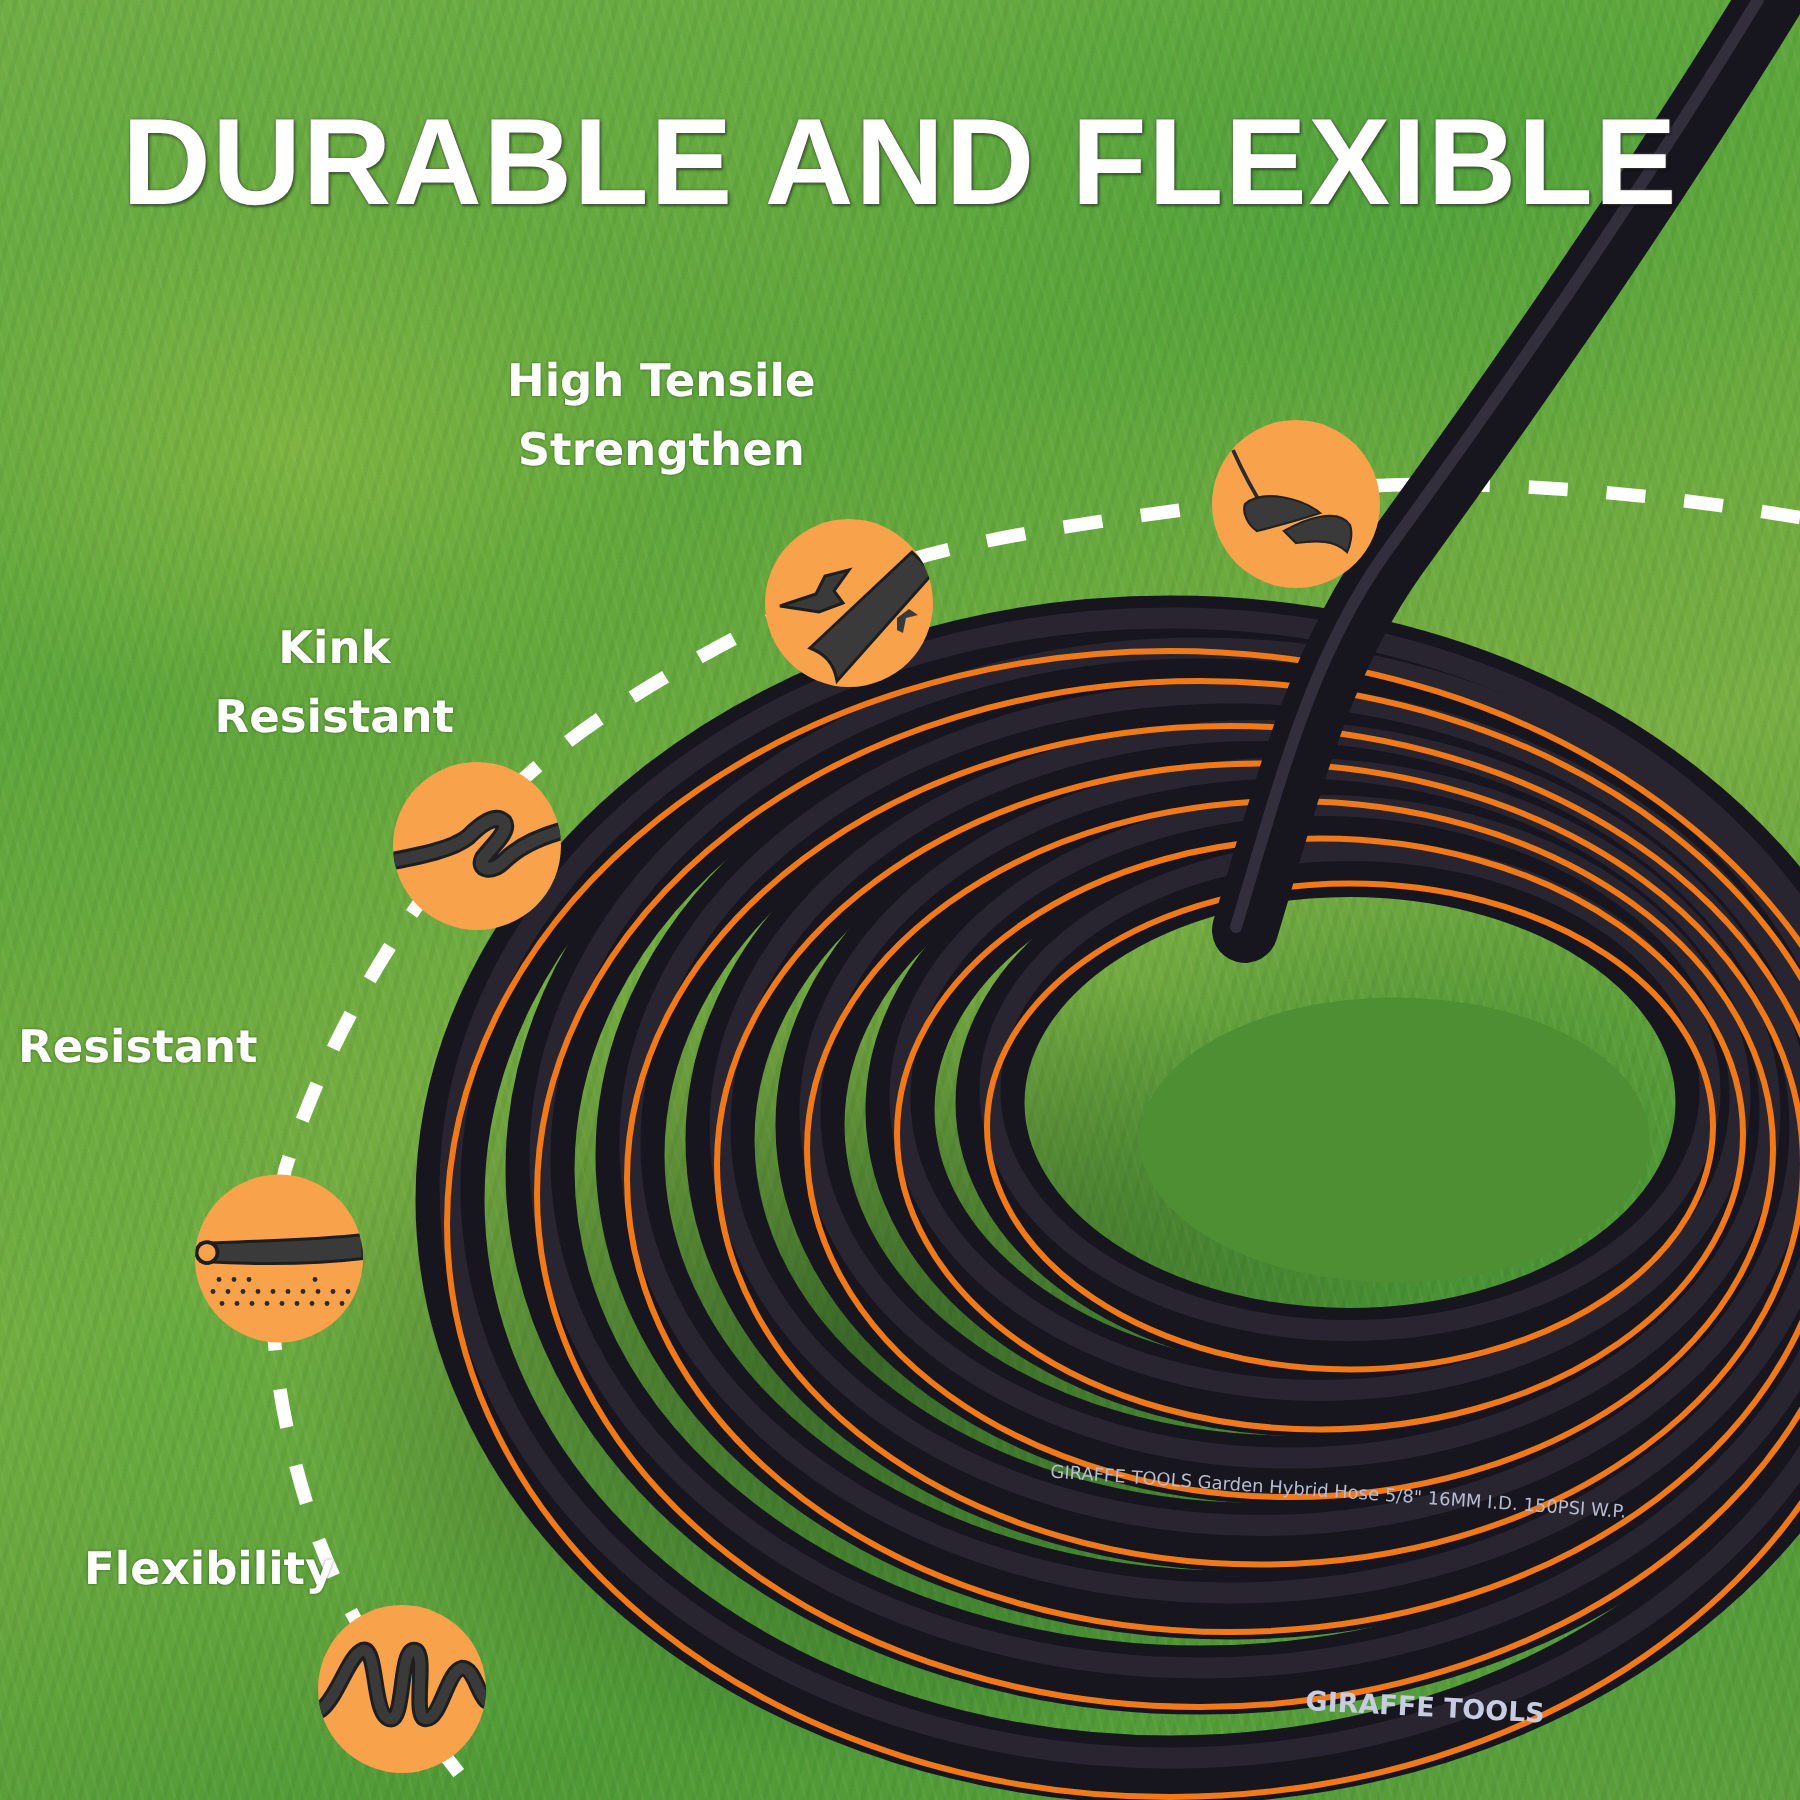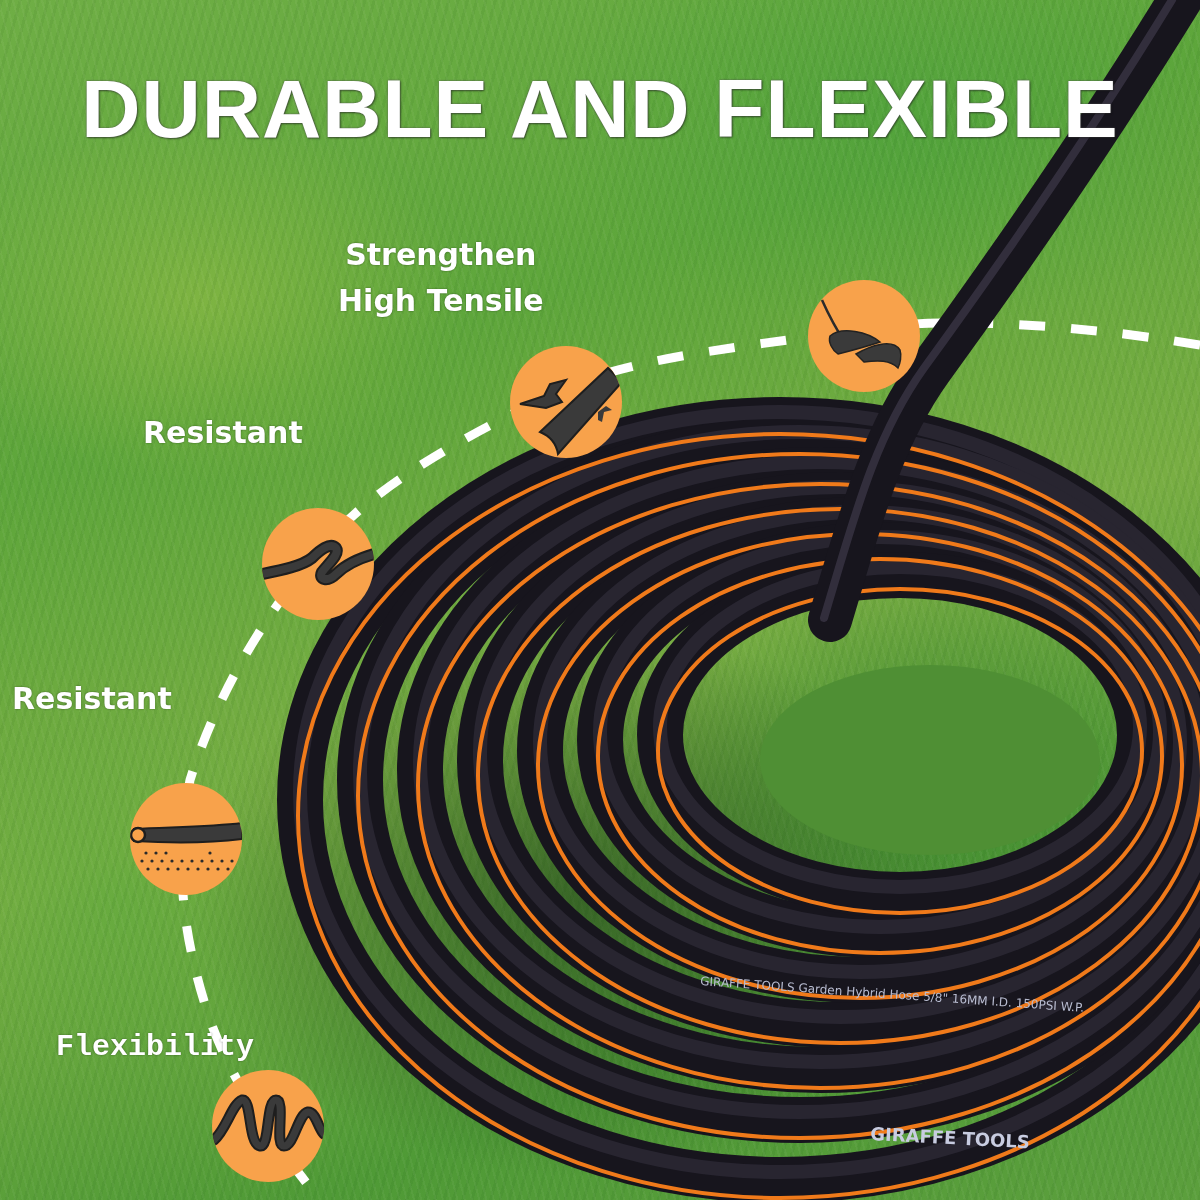--- a/index.html
+++ b/index.html
@@ -84,34 +84,35 @@
     <svg viewBox="0 0 112 112">
       <g>
         <path d="M14,20 C22,38 30,52 38,64" stroke="#2b2b2b" stroke-width="2.5" fill="none"></path>
         <path d="M22,56 C34,46 60,52 72,62 C60,66 46,70 30,74 C24,70 20,62 22,56Z" fill="#3a3a3a" stroke="#222" stroke-width="1.5"></path>
         <path d="M48,74 C62,66 84,58 92,70 C94,76 92,84 90,88 C82,80 70,80 56,82Z" fill="#3a3a3a" stroke="#222" stroke-width="1.5"></path>
       </g>
     </svg>
   </div>
 
   <div class="label" style="left:338px;top:232px;">
+    <div>High Tensile</div>
     <div>Strengthen</div>
-    <div>High Tensile</div>
   </div>
   <div class="badge" style="left:510px;top:346px;">
     <svg viewBox="0 0 112 112">
       <g>
         <path d="M30,86 L98,22 L112,36 L48,108 C46,96 40,90 30,86Z" fill="#3a3a3a" stroke="#1e1e1e" stroke-width="2"></path>
         <path d="M10,58 L34,50 L40,38 L56,34 L46,48 L52,56 L36,62 Z" fill="#3a3a3a" stroke="#1e1e1e" stroke-width="2"></path>
         <path d="M88,66 L96,60 L102,64 L94,66 L92,76 L88,74 Z" fill="#3a3a3a"></path>
       </g>
     </svg>
   </div>
 
   <div class="label" style="left:143px;top:410px;">
+    <div>Kink</div>
     <div>Resistant</div>
   </div>
   <div class="badge" style="left:262px;top:508px;">
     <svg viewBox="0 0 112 112">
       <g>
         <path d="M0,66 C20,62 40,58 50,50 C58,42 68,34 74,40 C78,46 66,56 60,64 C56,72 66,74 74,66 C84,56 98,50 112,46" fill="none" stroke="#1e1e1e" stroke-width="12" stroke-linecap="round"></path>
         <path d="M0,66 C20,62 40,58 50,50 C58,42 68,34 74,40 C78,46 66,56 60,64 C56,72 66,74 74,66 C84,56 98,50 112,46" fill="none" stroke="#3a3a3a" stroke-width="8" stroke-linecap="round"></path>
       </g>
     </svg>
   </div>
@@ -146,21 +147,21 @@
             <circle cx="58" cy="86" r="1.6"></circle>
             <circle cx="68" cy="86" r="1.6"></circle>
             <circle cx="78" cy="86" r="1.6"></circle>
             <circle cx="88" cy="86" r="1.6"></circle>
             <circle cx="98" cy="86" r="1.6"></circle>
         </g>
       </g>
     </svg>
   </div>
 
-  <div class="label" style="left:56px;top:1024px;font-family:Liberation Mono, monospace;">
+  <div class="label" style="left:56px;top:1024px;">
     <div>Flexibility</div>
   </div>
   <div class="badge" style="left:212px;top:1070px;">
     <svg viewBox="0 0 112 112">
       <g>
         <path d="M2,70 C14,60 20,34 30,30 C40,28 36,74 48,76 C58,78 54,30 64,30 C74,30 62,76 72,76 C82,76 86,44 96,42 C104,42 106,58 112,64" fill="none" stroke="#1e1e1e" stroke-width="11" stroke-linecap="round"></path>
         <path d="M2,70 C14,60 20,34 30,30 C40,28 36,74 48,76 C58,78 54,30 64,30 C74,30 62,76 72,76 C82,76 86,44 96,42 C104,42 106,58 112,64" fill="none" stroke="#3a3a3a" stroke-width="7" stroke-linecap="round"></path>
       </g>
     </svg>
   </div>

